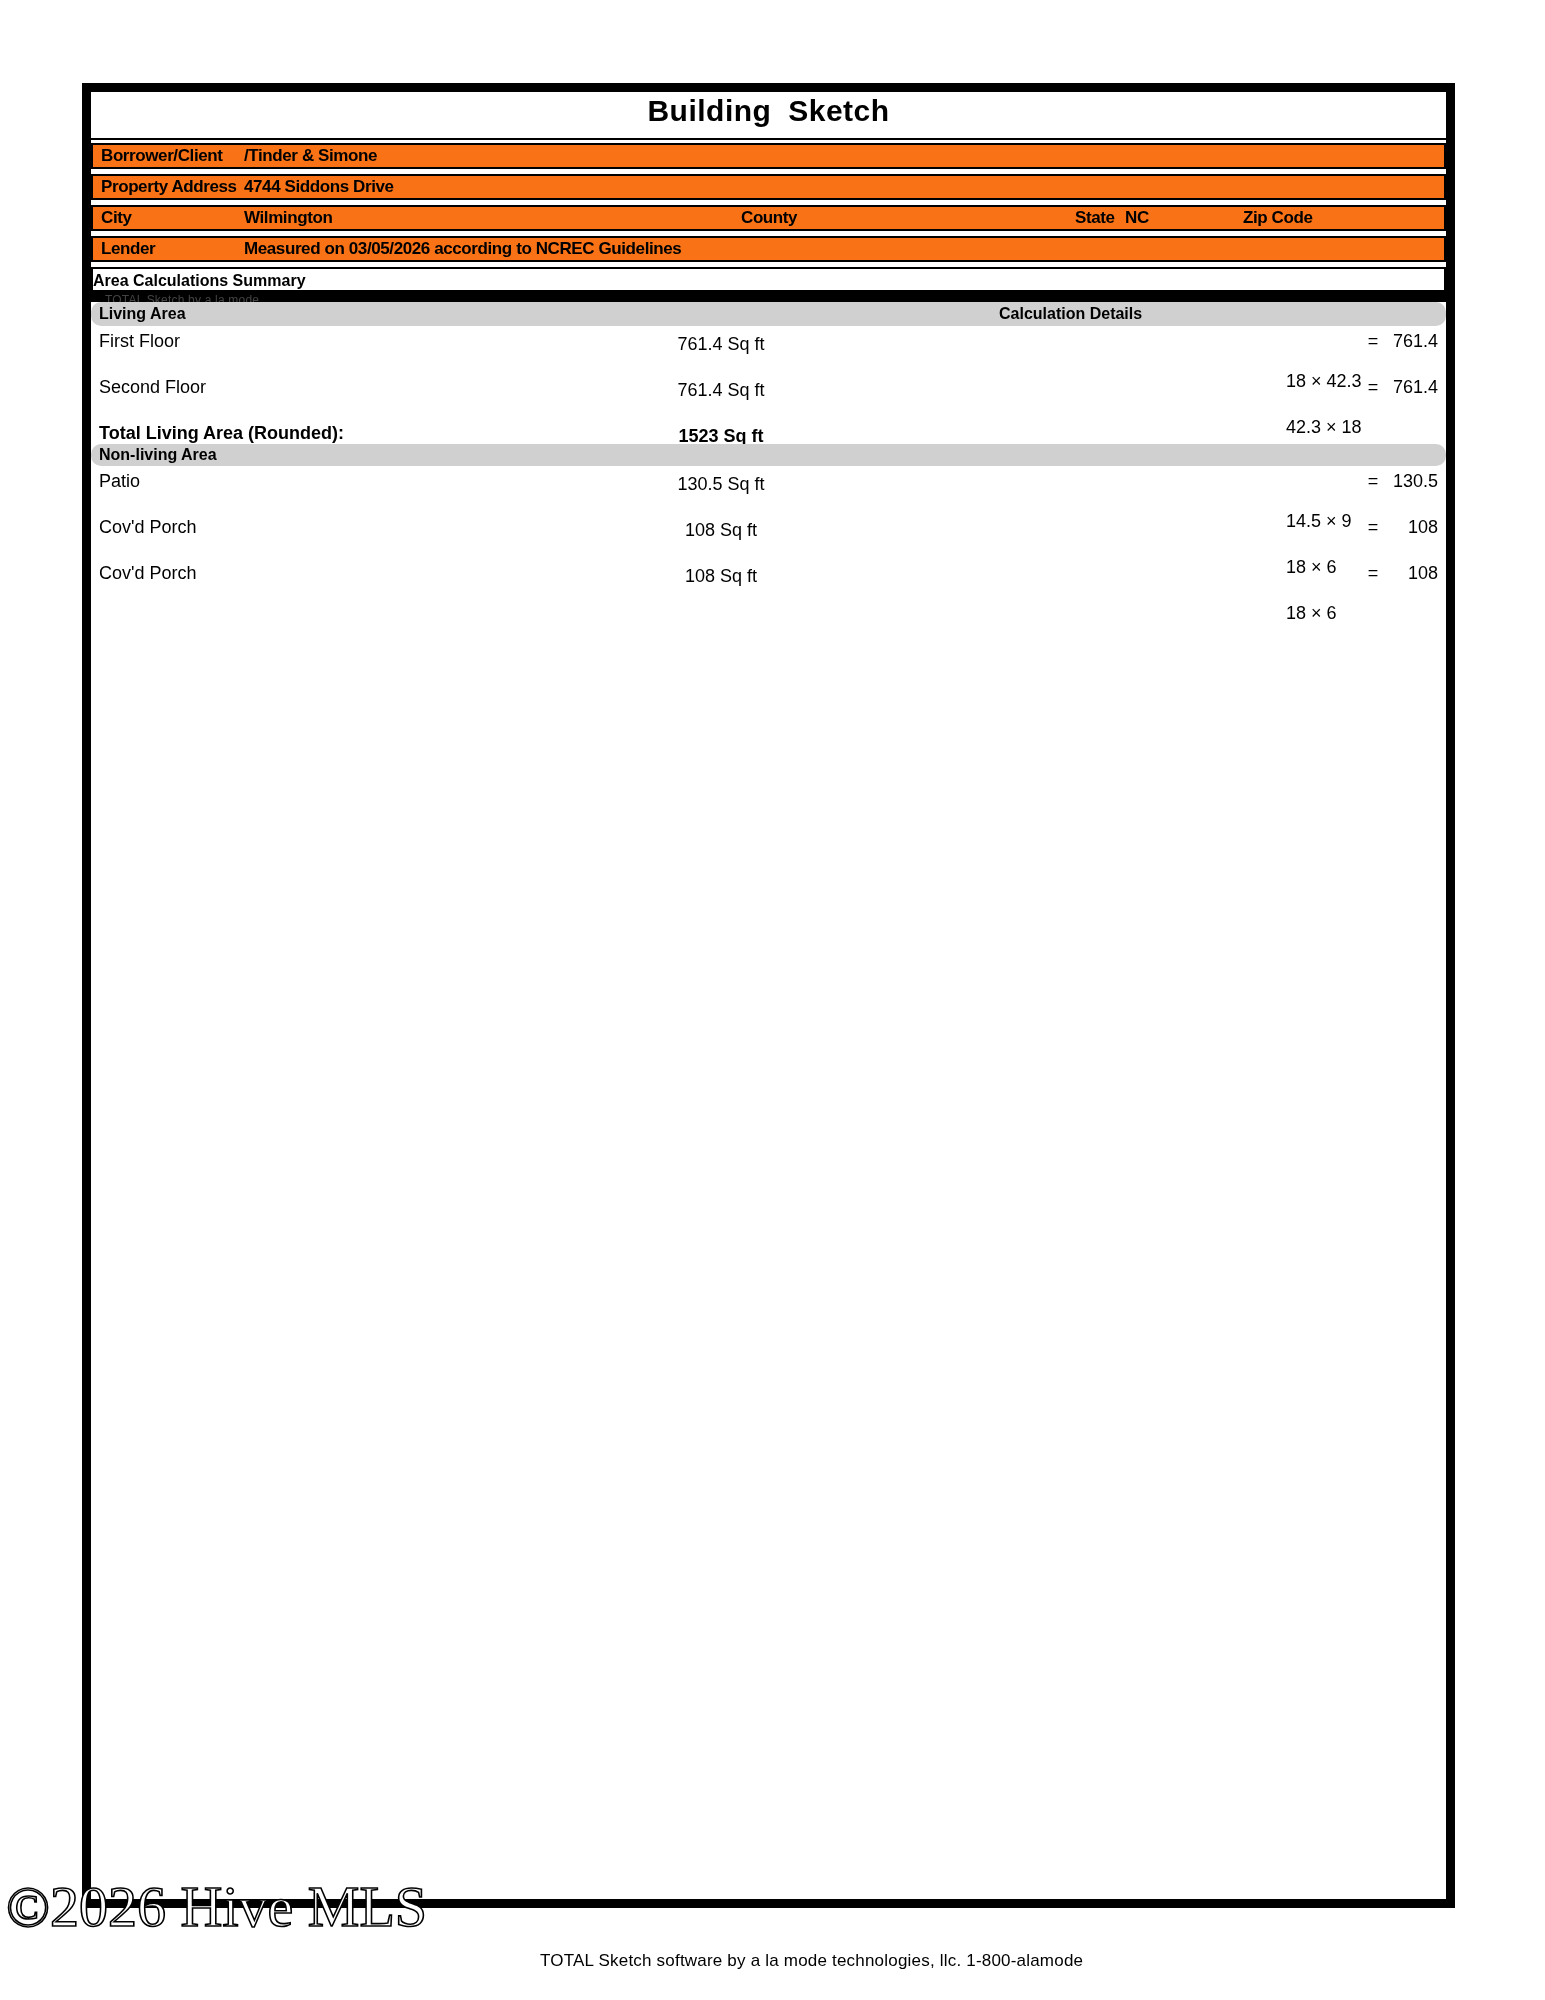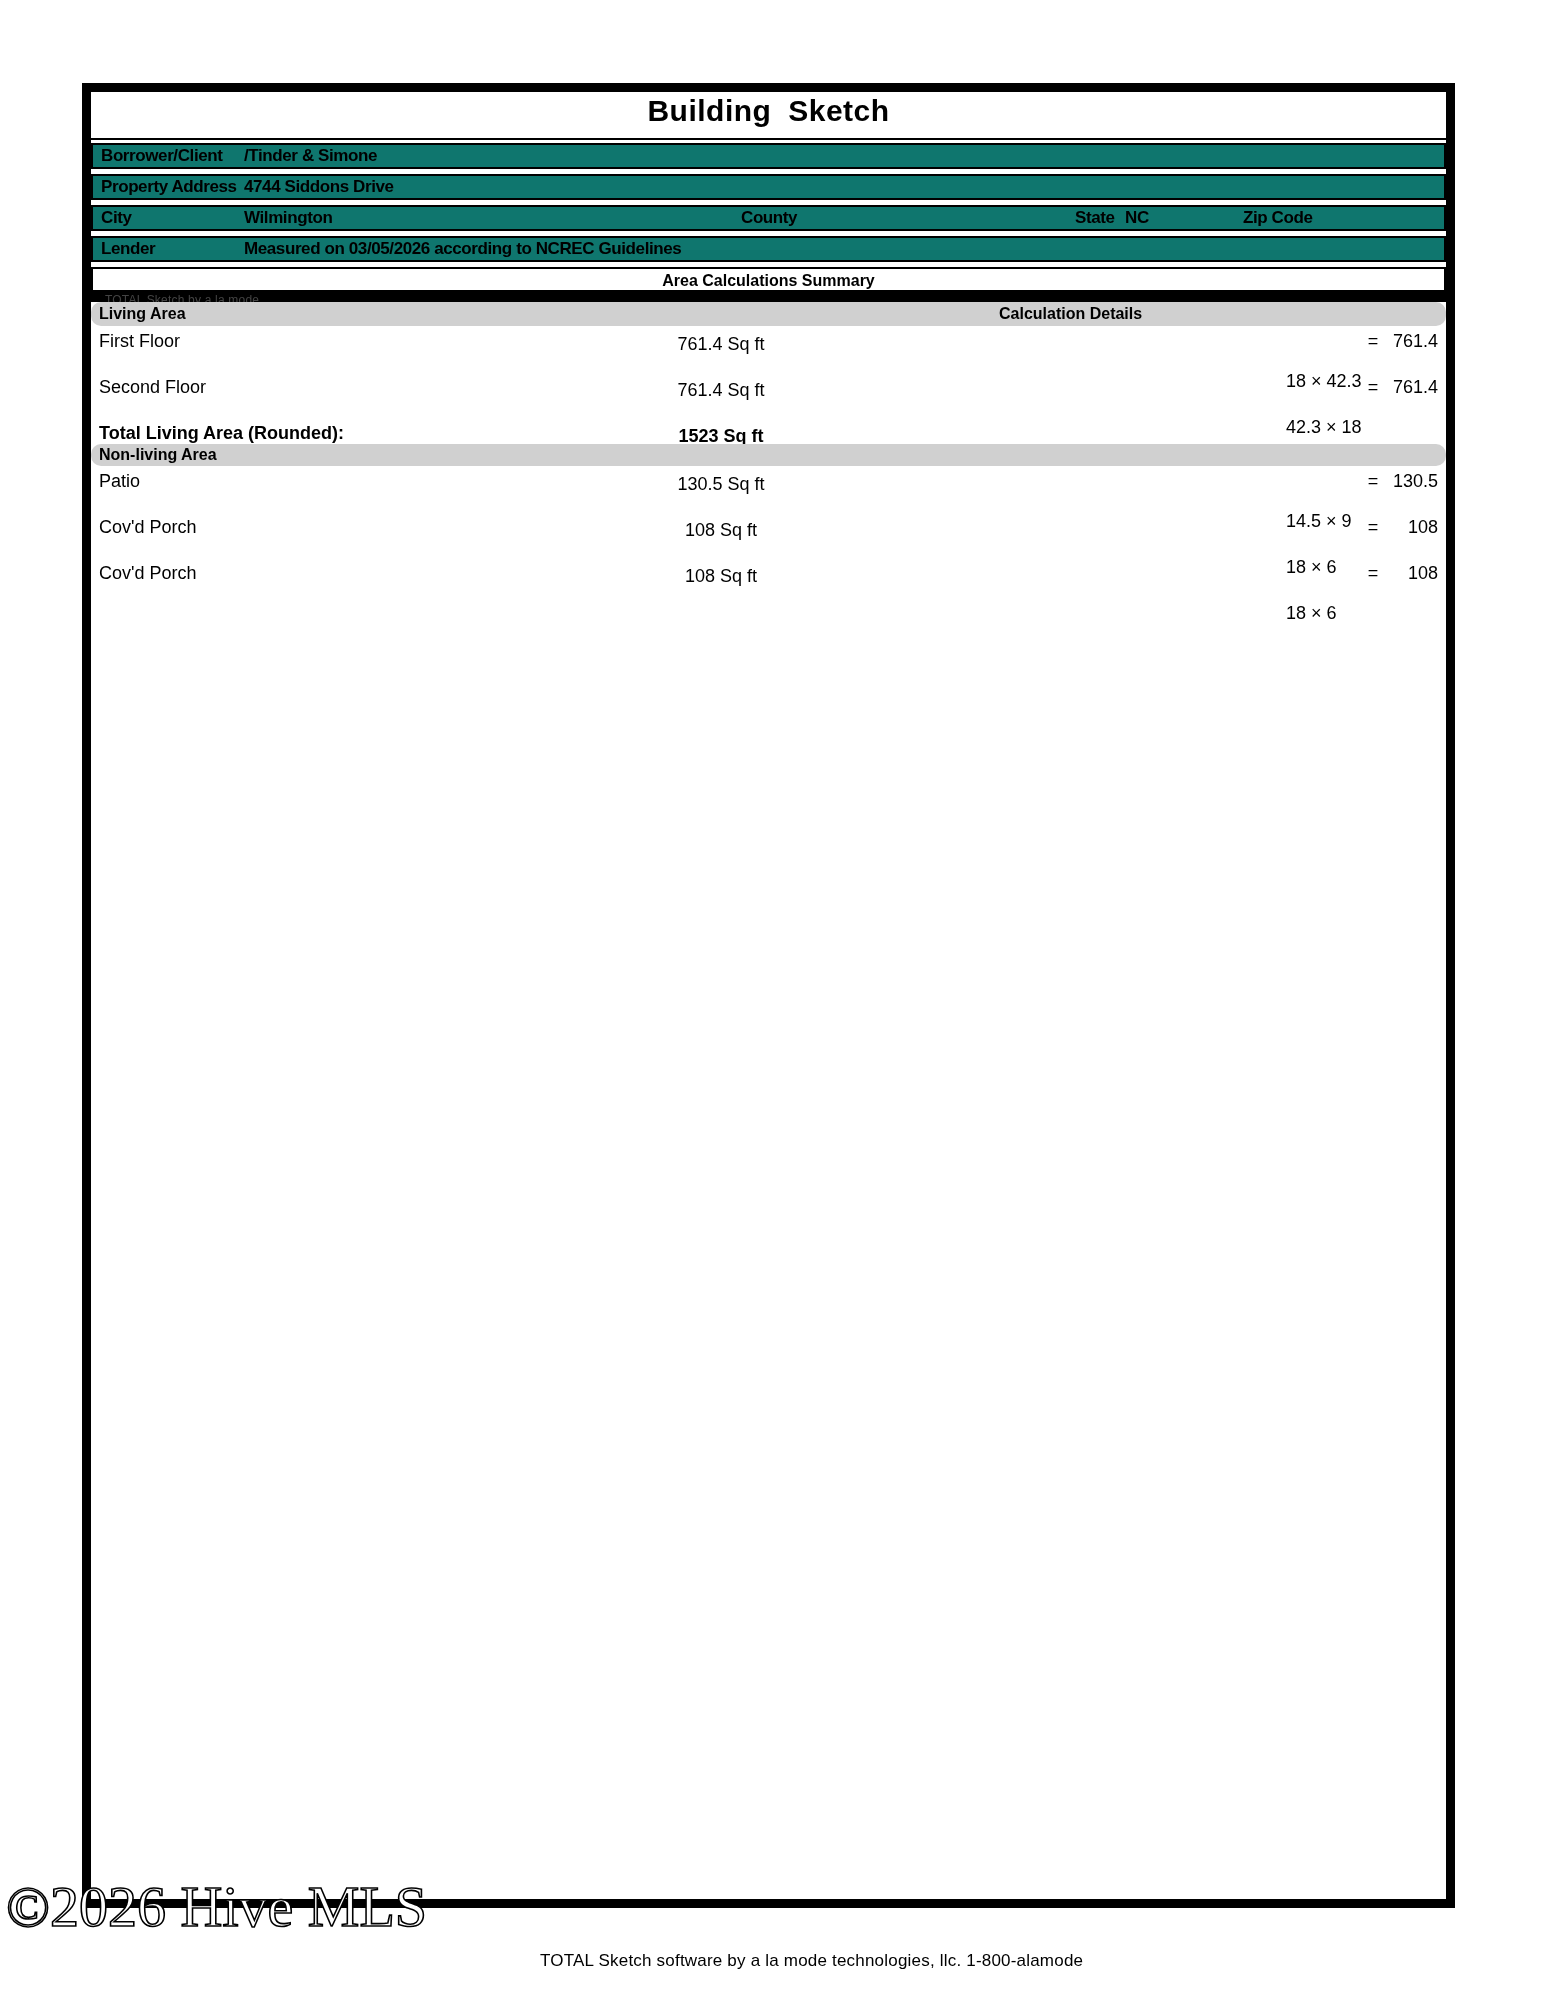--- a/index.html
+++ b/index.html
@@ -24,42 +24,42 @@
   }
   .title-bar span {
     font-size:30px; font-weight:900; letter-spacing:.5px;
     word-spacing:8px; line-height:37px;
   }
 
   
   .field-row {
     position:relative; height:26px; border:2px solid #000;
     margin-top:5px; font-weight:bold; font-size:17px;
-    letter-spacing:-.4px; line-height:22px; background:#0f766e;
+    letter-spacing:-.4px; line-height:22px; background:#f97316;
   }
   .field-row.first { margin-top:3px; }
   .f-label { position:absolute; left:8px; top:0; }
   .f-value { position:absolute; top:0; }
   .v-main   { left:151px; }
   .l-county { left:648px; }
   .l-state  { left:982px; }
   .v-state  { left:1032px; }
   .l-zip    { left:1150px; }
 
   
   .summary-row {
     position:relative; height:25px; border:2px solid #000;
     margin-top:5px; background:#fff;
   }
   .brand-note {
     position:absolute; left:12px; top:4px;
     font-size:12px; color:#444; letter-spacing:.2px;margin-top:20px;
   }
   .summary-title {
-    position:absolute; left:0; right:0; top:3px; text-align:center;
+    position:absolute; left:0; right:0; top:3px; 
     font-weight:bold; font-size:16px;
   }
 
   .thick-divider { height:10px; background:#000; }
 
   
   .section-bar {
     position:relative; height:24px; background:#d0d0d0;
     font-weight:bold; font-size:16px; line-height:24px;border-radius:10px;
   }

